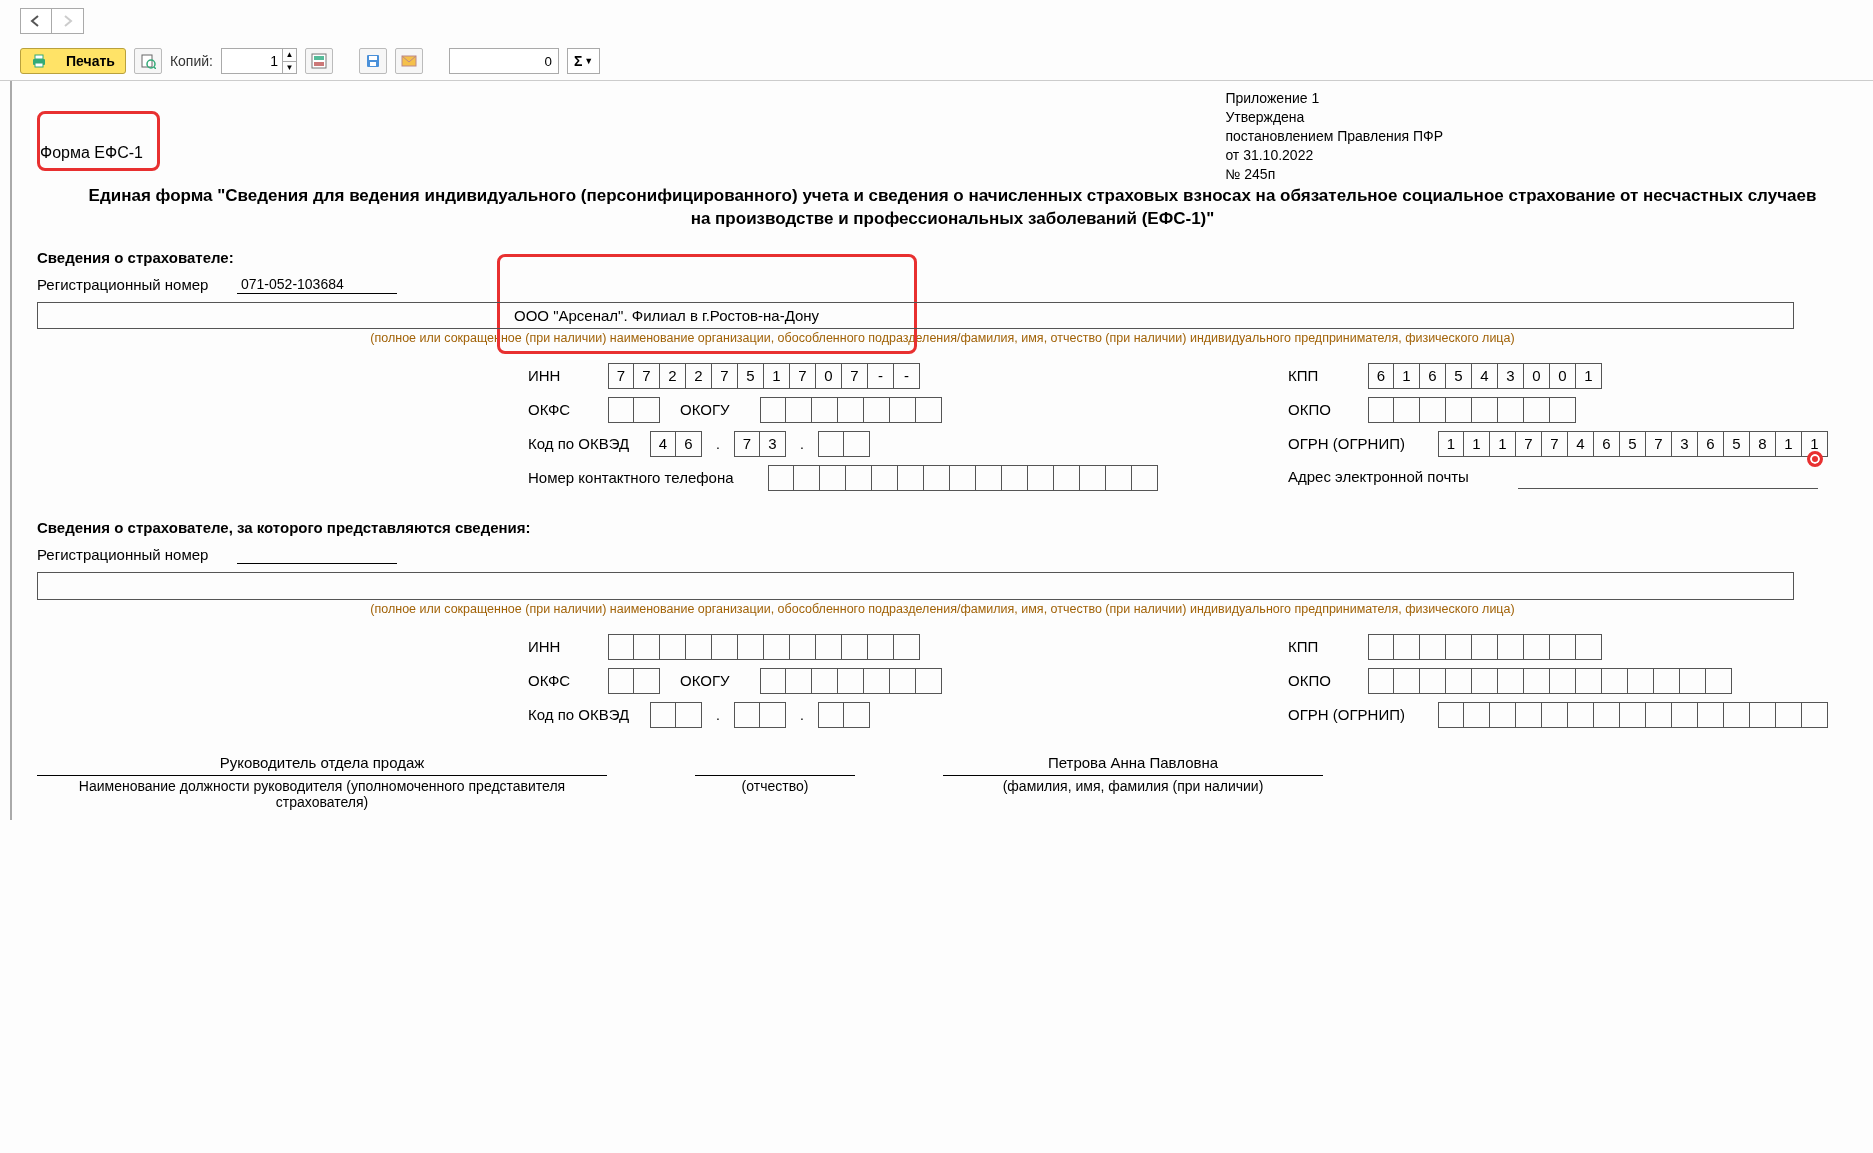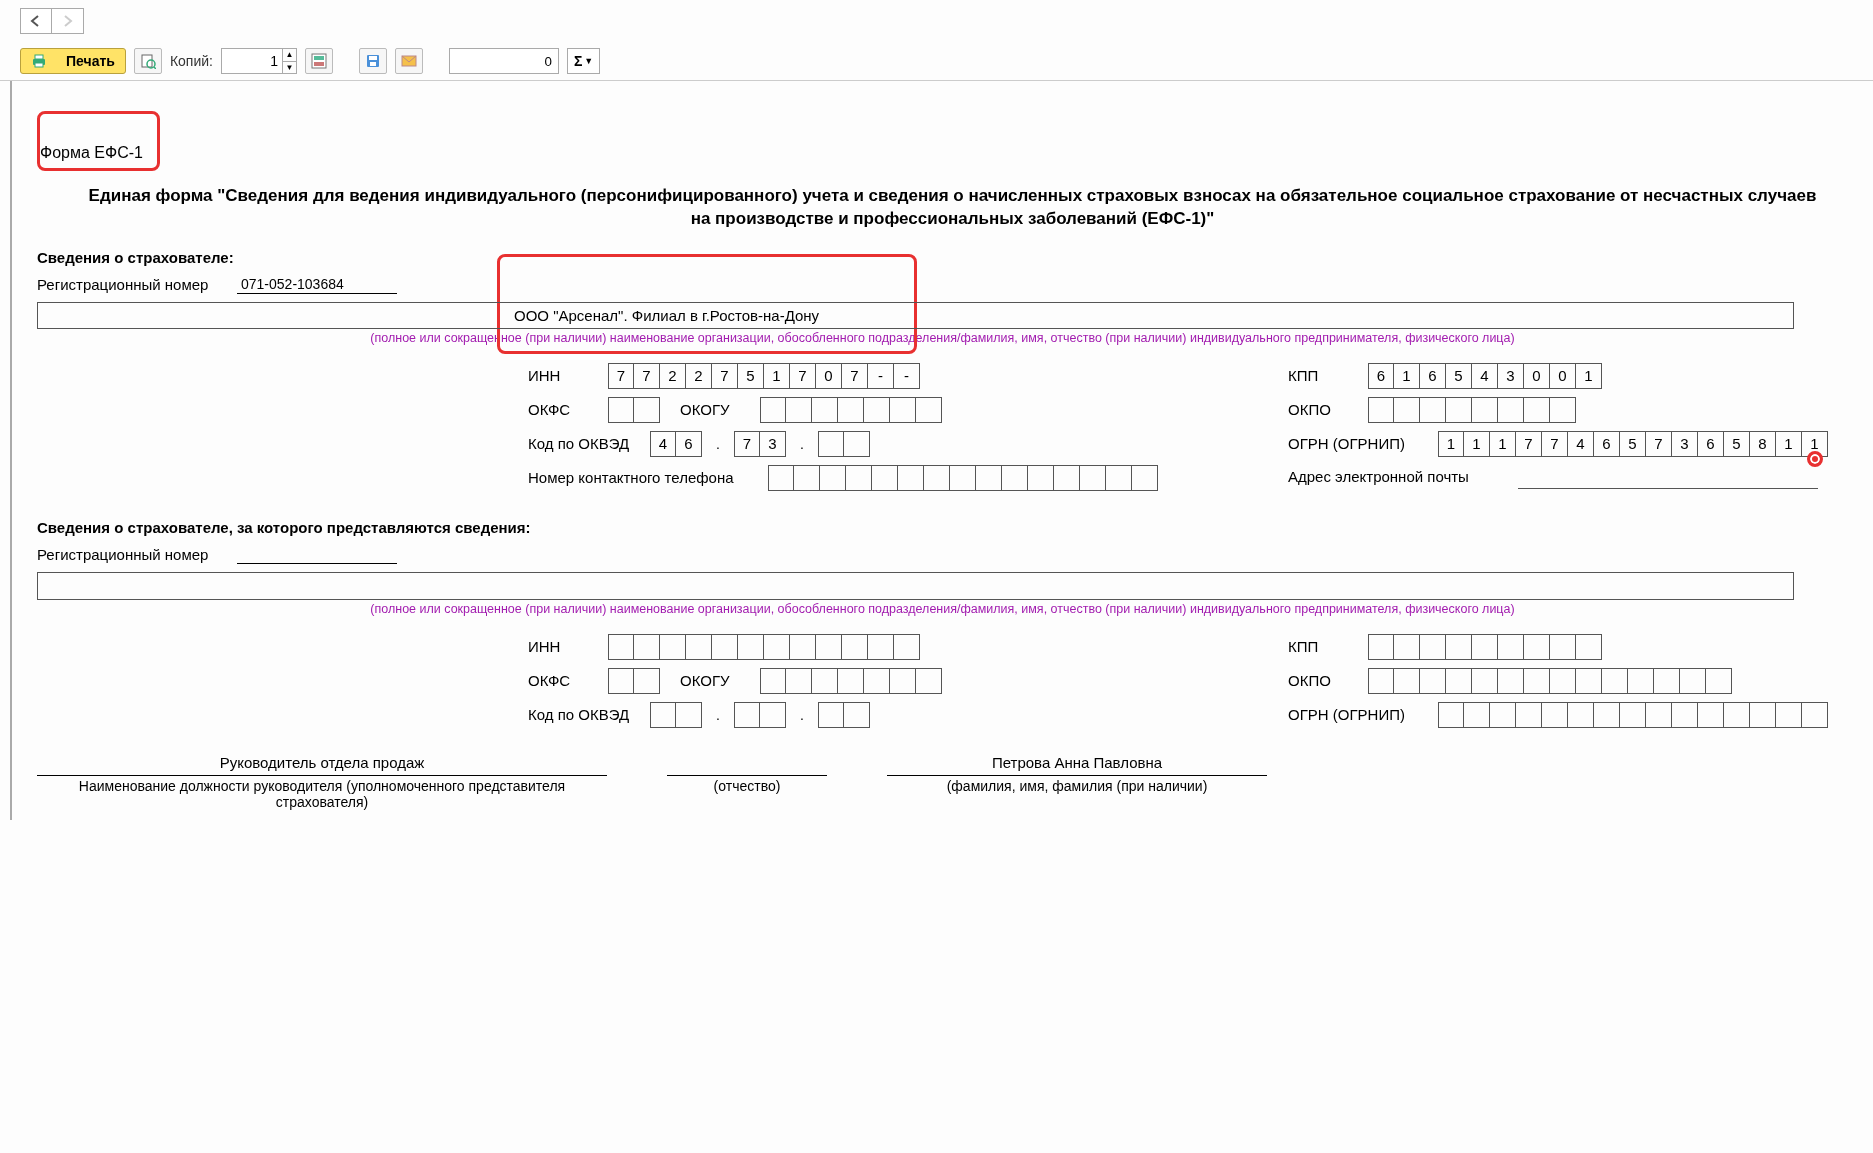--- a/index.html
+++ b/index.html
@@ -125,39 +125,39 @@
   .org-name-field {
     border: 1px solid #555;
     width: 97%;
     padding: 4px 6px;
     font-size: 15px;
     margin-top: 4px;
     position: relative;
   }
   .hint {
     font-size: 12.5px;
-    color: #a21caf;
+    color: #a16207;
     text-align: center;
     margin: 2px 0 10px 0;
   }
   .cells { display: flex; }
   .cell {
     width: 26px; height: 26px;
     border: 1px solid #555;
     text-align: center; line-height: 24px;
     font-size: 15px;
   }
   .cell + .cell { border-left: none; }
   .dash { margin: 0 2px; align-self: center; }
   .cols2 { display: flex; gap: 120px; justify-content: flex-end; }
   .cols2 > div { flex: 0 0 auto; }
   .col-left { width: 640px; }
   .col-right { width: 560px; }
   .okved-row { display: flex; align-items: center; gap: 12px; }
-  .sig-row { display: flex; gap: 60px; margin-top: 18px; }
+  .sig-row { display: flex; gap: 88px; margin-top: 18px; }
   .sig-col { text-align: center; }
   .sig-line { border-bottom: 1px solid #000; height: 22px; margin-bottom: 2px; font-size:15px;}
   .sig-hint { font-size: 14px; }
   .rec-dot {
     position: absolute; right: 50px; top: 370px;
     width: 16px; height: 16px; border-radius: 50%;
     background: #e83030; box-shadow: 0 0 0 2px #fff inset;
     border: 3px solid #e83030;
   }
   svg { display: block; }
@@ -239,20 +239,27 @@
     <input class="num-field" value="0" style="">
     <div class="sigma-btn">
       <span style="font-weight:bold;">Σ</span>
       <span style="font-size:9px;">▼</span>
     </div>
   </div>
 
   <div class="doc-area">
     <div class="rec-dot"></div>
 
+    <div class="annex-block">
+      <div>Приложение 1</div>
+      <div>Утверждена</div>
+      <div>постановлением Правления ПФР</div>
+      <div>от 31.10.2022</div>
+      <div>№ 245п</div>
+    </div>
 
     <div class="form-label-box">
       <span>Форма ЕФС-1</span>
     </div>
 
     <div class="main-title">Единая форма "Сведения для ведения индивидуального (персонифицированного) учета и сведения о начисленных страховых взносах на обязательное социальное страхование от несчастных случаев на производстве и профессиональных заболеваний (ЕФС-1)"</div>
 
     
     <div class="section-title">Сведения о страхователе:</div>
 

